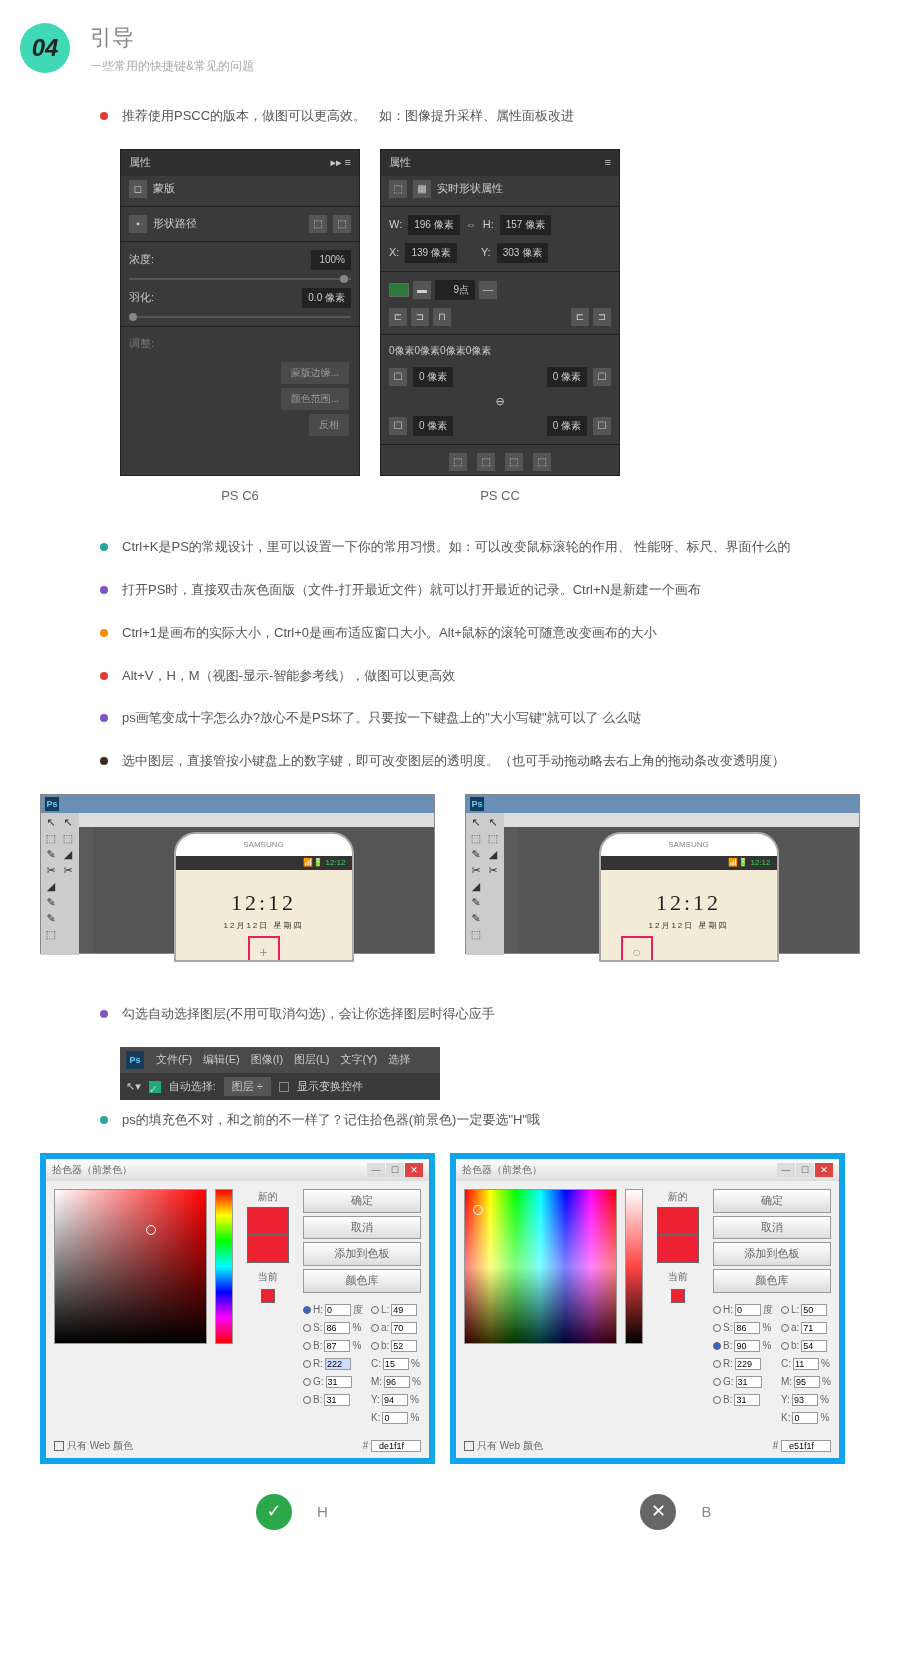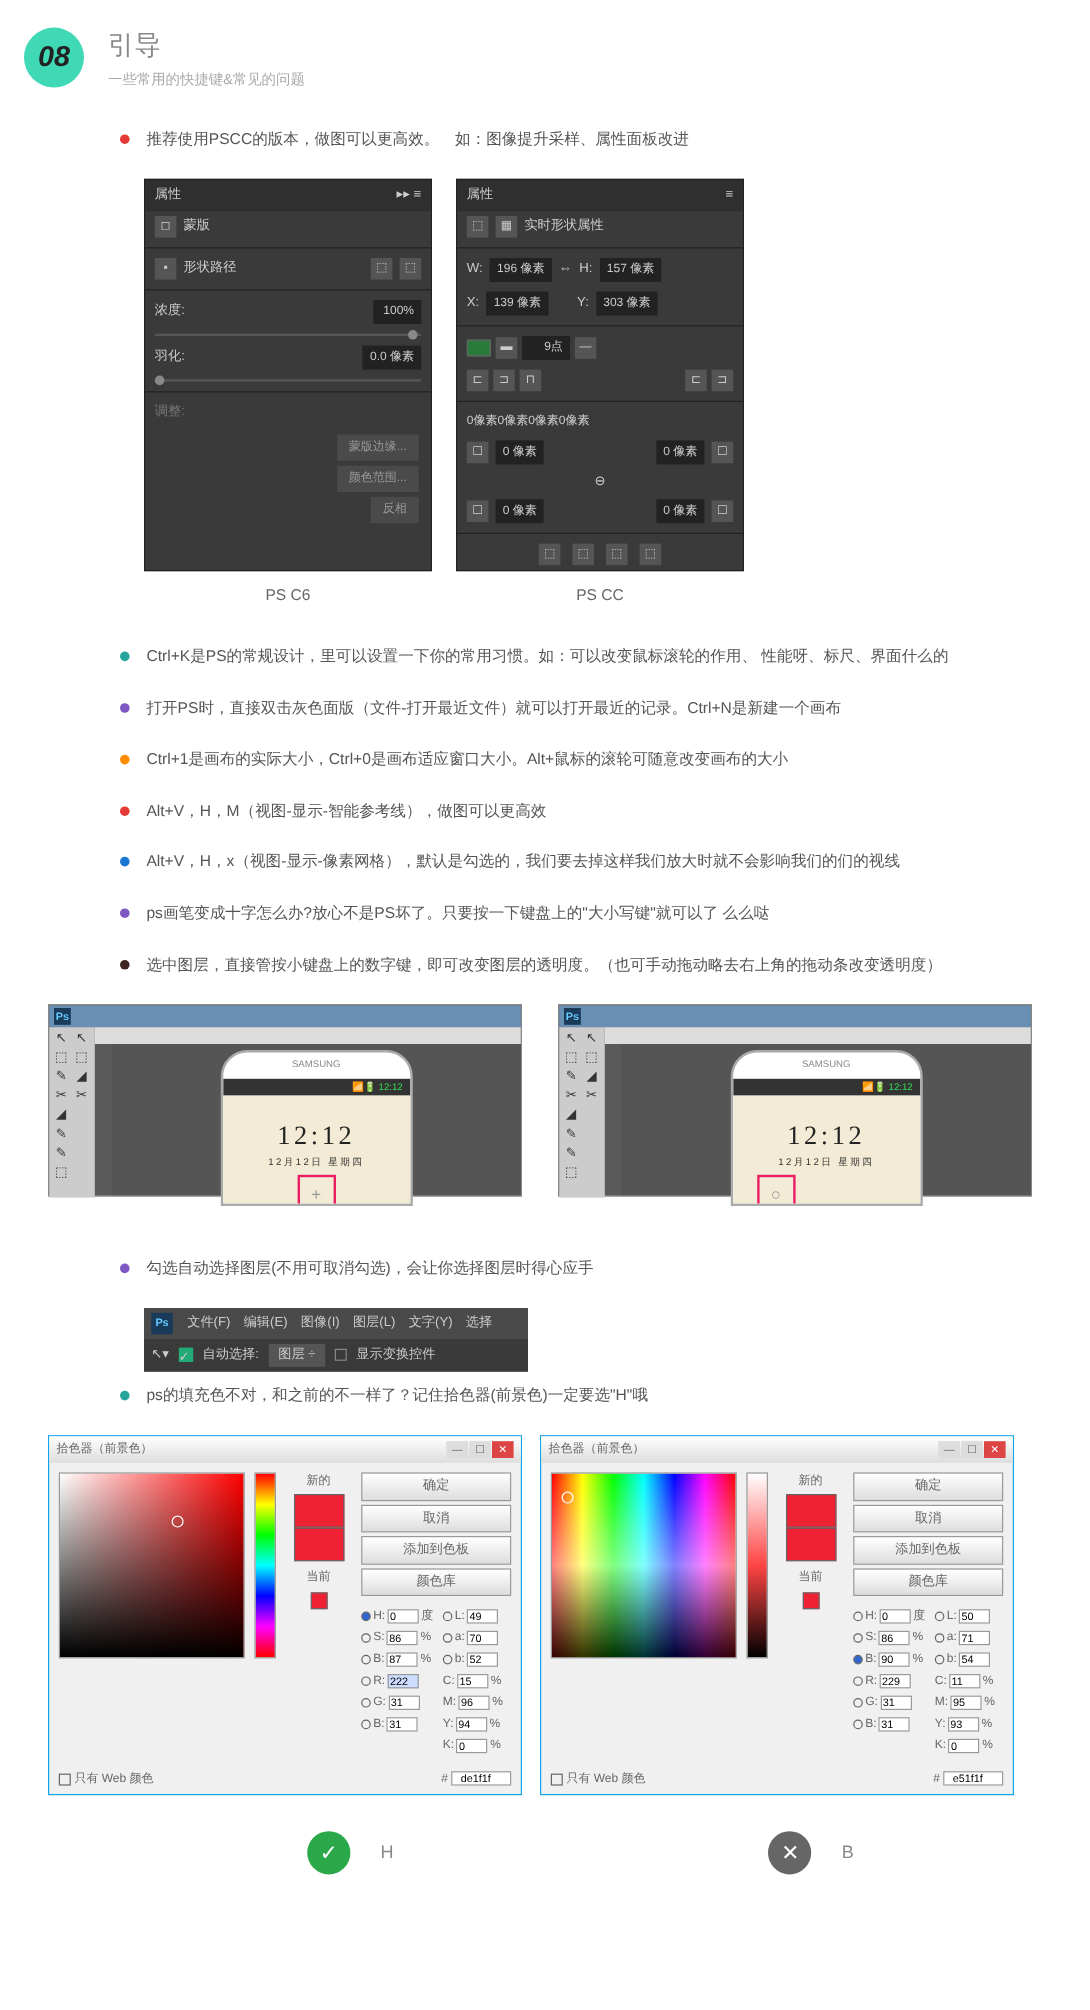--- a/index.html
+++ b/index.html
@@ -38,35 +38,35 @@
 .caps div{width:240px;text-align:center;font-size:13px;color:#666}
 .phones{display:flex;gap:30px;margin:10px 0 50px -60px}
 .phonegrp{position:relative}
 .phonegrp .pswin{background:#5a5a5a;width:395px;height:160px;position:relative;border:1px solid #888}
 .pstitle{background:#6a8fb5;height:18px;display:flex;align-items:center;padding:0 4px}
 .psicon{width:14px;height:14px;background:#1a3a5a;color:#6cf;font-size:9px;font-weight:bold;display:flex;align-items:center;justify-content:center}
 .toolbar{position:absolute;left:0;top:18px;width:38px;background:#ccc;height:142px;display:flex;flex-direction:column;flex-wrap:wrap;padding:2px}
 .toolbar span{font-size:11px;width:16px;height:16px;display:flex;align-items:center;justify-content:center;color:#333}
 .ruler{position:absolute;left:38px;top:18px;right:0;height:14px;background:#ddd}
 .canvas{position:absolute;left:52px;top:32px;right:0;bottom:0;background:#555;display:flex;justify-content:center;padding-top:5px}
-.phone{width:160px;height:130px;background:#fff;border-radius:22px 22px 0 0;border:2px solid #aaa;position:relative;overflow:hidden}
+.phone{width:180px;height:130px;background:#fff;border-radius:22px 22px 0 0;border:2px solid #aaa;position:relative;overflow:hidden}
 .phone .notch{height:22px;display:flex;justify-content:center;align-items:center;gap:15px;font-size:8px;color:#888}
 .phone .statusbar{height:14px;background:#333;color:#3d5;font-size:8px;text-align:right;padding:1px 6px}
 .phone .screen{background:#f3ebd5;height:90px;text-align:center;padding-top:15px}
 .phone .clock{font-size:22px;letter-spacing:3px;color:#222;font-family:serif}
 .phone .date{font-size:8px;color:#333;letter-spacing:2px}
 .phone .marker{width:32px;height:32px;border:2px solid #e91e63;margin:3px auto 0;display:flex;align-items:center;justify-content:center;font-size:14px;color:#999}
 .menubar{background:#4a4a4a;padding:0;margin:10px 0 10px 20px;width:320px;font-size:11px;color:#ccc}
 .menubar .top{display:flex;align-items:center;gap:12px;padding:4px 6px}
 .menubar .top .psicon{width:18px;height:18px}
 .menubar .bot{display:flex;align-items:center;gap:8px;padding:4px 6px;background:#3a3a3a}
 .menubar .bot .check{width:12px;height:12px;background:#2a7;display:inline-block}
 .menubar .bot .dd{background:#555;padding:1px 8px}
 .pickers{display:flex;gap:15px;margin:10px 0 20px -60px}
-.picker{width:395px;border:1px solid #0ea5e9;background:#f0f0f0;font-size:10px}
+.picker{width:395px;border:6px solid #0ea5e9;background:#f0f0f0;font-size:10px}
 .picker .tb{background:linear-gradient(#fff,#ddd);padding:3px 6px;display:flex;justify-content:space-between;align-items:center}
 .picker .tb .wbtns{display:flex;gap:1px}
 .picker .tb .wbtn{width:18px;height:14px;font-size:9px;display:flex;align-items:center;justify-content:center}
 .picker .body{display:flex;padding:8px;gap:8px}
 .picker .field{width:155px;height:155px;position:relative;border:1px solid #999}
 .picker.h .field{background:linear-gradient(to bottom,rgba(0,0,0,0),#000),linear-gradient(to right,#fff,#f00)}
 .picker.b .field{background:linear-gradient(to right,#f00,#ff0,#0f0,#0ff,#00f,#f0f,#f00);position:relative}
 .picker.b .field::after{content:"";position:absolute;inset:0;background:linear-gradient(to bottom,rgba(255,255,255,0),rgba(255,255,255,0.5) 50%,rgba(0,0,0,0.8))}
 .picker .ring{position:absolute;width:10px;height:10px;border:1px solid #fff;border-radius:50%;top:35px;right:50px}
 .picker .strip{width:18px;height:155px;border:1px solid #999}
@@ -93,21 +93,21 @@
 .verdict .circ{width:36px;height:36px;border-radius:50%;display:flex;align-items:center;justify-content:center;color:#fff;font-size:18px}
 .verdict .circ.ok{background:#2ba84a}
 .verdict .circ.no{background:#666}
 .verdict .letter{font-size:15px;color:#888}
 </style>
 </head>
 <body>
 
 <div class="page">
 <div class="header">
-  <div class="badge">08</div>
+  <div class="badge">04</div>
   <div class="titleblock">
     <h1>引导</h1>
     <div class="sub">一些常用的快捷键&amp;常见的问题</div>
   </div>
 </div>
 
 <div class="content">
   <div class="bullet">
         <span class="dot red"></span>
         <span class="txt">推荐使用PSCC的版本，做图可以更高效。　如：图像提升采样、属性面板改进</span>
@@ -234,24 +234,20 @@
           <span class="dot purple"></span>
           <span class="txt">打开PS时，直接双击灰色面版（文件-打开最近文件）就可以打开最近的记录。Ctrl+N是新建一个画布</span>
         </div>
         <div class="bullet">
           <span class="dot orange"></span>
           <span class="txt">Ctrl+1是画布的实际大小，Ctrl+0是画布适应窗口大小。Alt+鼠标的滚轮可随意改变画布的大小</span>
         </div>
         <div class="bullet">
           <span class="dot red"></span>
           <span class="txt">Alt+V，H，M（视图-显示-智能参考线），做图可以更高效</span>
-        </div>
-        <div class="bullet">
-          <span class="dot blue"></span>
-          <span class="txt">Alt+V，H，x（视图-显示-像素网格），默认是勾选的，我们要去掉这样我们放大时就不会影响我们的们的视线</span>
         </div>
         <div class="bullet">
           <span class="dot purple"></span>
           <span class="txt">ps画笔变成十字怎么办?放心不是PS坏了。只要按一下键盘上的"大小写键"就可以了 么么哒</span>
         </div>
         <div class="bullet">
           <span class="dot dark"></span>
           <span class="txt">选中图层，直接管按小键盘上的数字键，即可改变图层的透明度。（也可手动拖动略去右上角的拖动条改变透明度）</span>
         </div>
       </div>

